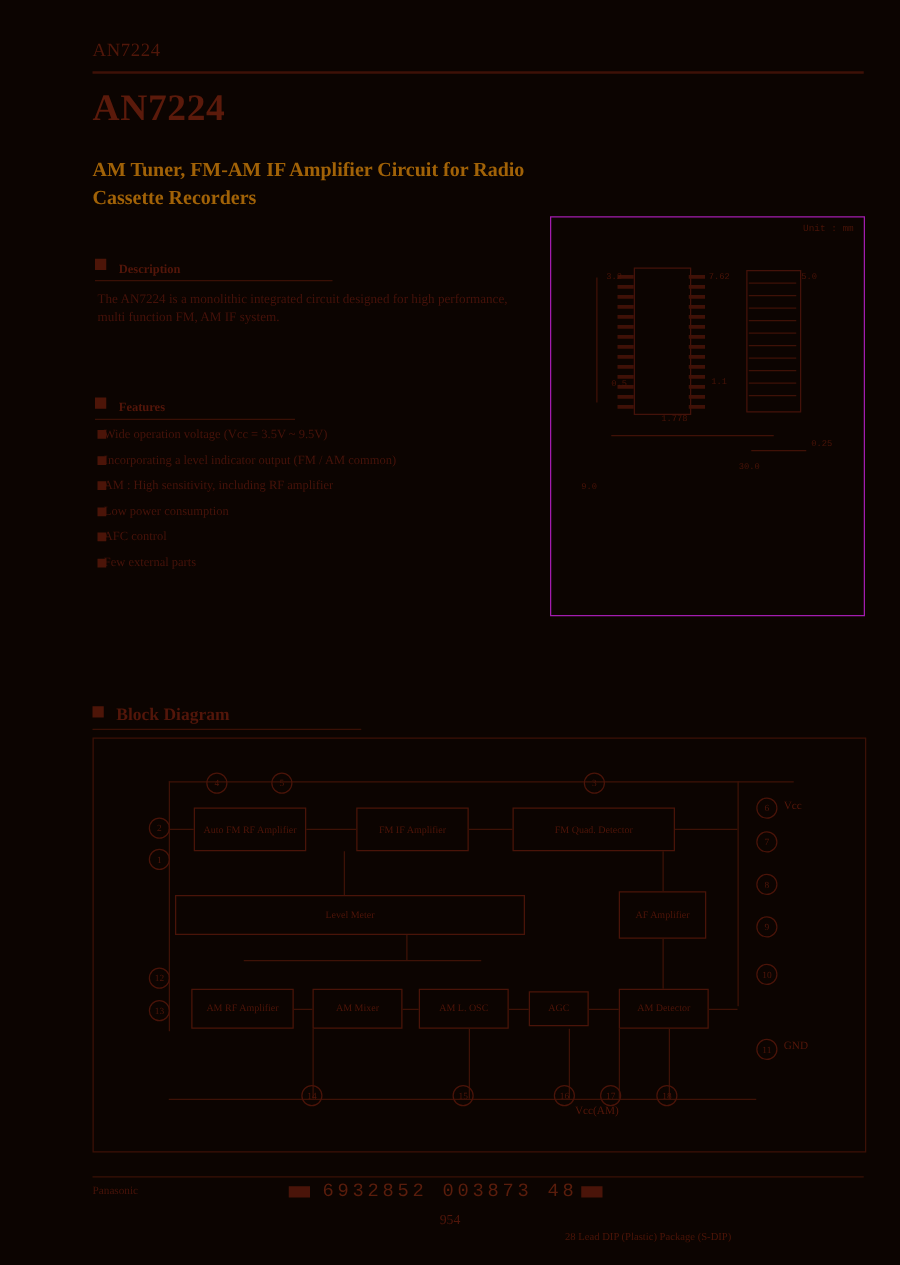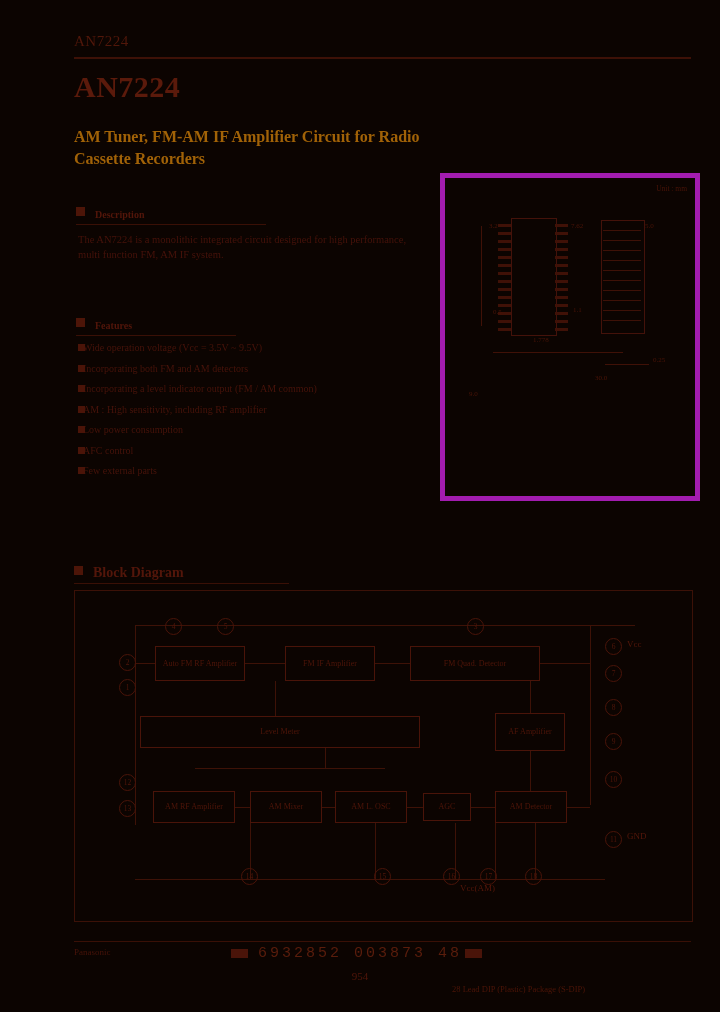--- a/index.html
+++ b/index.html
@@ -25,21 +25,21 @@
   .sec-block{left:74px;top:565px;font-size:14px;}
   .sec-rule{position:absolute;height:1px;background:#3a1006;}
 
   .desc-body{position:absolute;left:78px;top:232px;width:330px;font-size:10.5px;line-height:1.45;color:#46120a;}
 
   .feat-list{position:absolute;left:78px;top:341px;width:340px;font-size:10px;color:#47130a;}
   .feat{position:relative;padding-left:5px;margin-bottom:7px;line-height:1.35;}
   .feat:before{content:"";position:absolute;left:0;top:3px;width:7px;height:7px;background:#4b1408;}
 
   
-  .pkg{position:absolute;left:440px;top:173px;width:250px;height:318px;border:5px solid #a21caf;}
+  .pkg{position:absolute;left:440px;top:173px;width:250px;height:318px;border:1px solid #a21caf;font-family:Liberation Mono, monospace;}
   .pkg .lbl{position:absolute;font-size:7px;color:#4a1408;}
   .pkg .unit{right:8px;top:6px;font-size:7.5px;}
   .pkg-cap{position:absolute;left:452px;bottom:18px;width:230px;text-align:left;font-size:8.5px;color:#4d1508;}
 
   .dip-body{position:absolute;left:506px;top:213px;width:44px;height:116px;border:1px solid #44120a;}
   .dip-pin{position:absolute;width:13px;height:3px;background:#401107;}
   .side-body{position:absolute;left:596px;top:215px;width:42px;height:112px;border:1px solid #44120a;}
   .side-line{position:absolute;height:1px;background:#3e1107;}
   .dim-h{position:absolute;height:1px;background:#401107;}
   .dim-v{position:absolute;width:1px;background:#401107;}
@@ -76,21 +76,20 @@
   </div>
   <div class="sec-rule" style="left:76px;top:224px;width:190px;"></div>
   <div class="desc-body">The AN7224 is a monolithic integrated circuit designed for high performance, multi function FM, AM IF system.</div>
 
   <div class="sec sec-feat">
     <span class="sq"></span><span>Features</span>
   </div>
   <div class="sec-rule" style="left:76px;top:335px;width:160px;"></div>
   <div class="feat-list">
     <div class="feat">Wide operation voltage (Vcc = 3.5V ~ 9.5V)</div>
-    <div class="feat">Incorporating both FM and AM detectors</div>
     <div class="feat">Incorporating a level indicator output (FM / AM common)</div>
     <div class="feat">AM : High sensitivity, including RF amplifier</div>
     <div class="feat">Low power consumption</div>
     <div class="feat">AFC control</div>
     <div class="feat">Few external parts</div>
   </div>
 
   <div class="pkg">
     <div class="lbl unit">Unit : mm</div>
 
@@ -213,21 +212,21 @@
     <div class="pin" style="left:44px;top:88px;">1</div>
     <div class="pin" style="left:530px;top:47px;">6</div>
     <div class="pin" style="left:530px;top:74px;">7</div>
     <div class="pin" style="left:530px;top:108px;">8</div>
     <div class="pin" style="left:530px;top:142px;">9</div>
     <div class="pin" style="left:530px;top:180px;">10</div>
     <div class="pin" style="left:530px;top:240px;">11</div>
     <div class="pin" style="left:44px;top:183px;">12</div>
     <div class="pin" style="left:44px;top:209px;">13</div>
     <div class="pin" style="left:166px;top:277px;">14</div>
-    <div class="pin" style="left:299px;top:277px;">15</div>
+    <div class="pin" style="left:287px;top:277px;">15</div>
     <div class="pin" style="left:368px;top:277px;">16</div>
     <div class="pin" style="left:405px;top:277px;">17</div>
     <div class="pin" style="left:450px;top:277px;">18</div>
 
     <div class="pintxt" style="left:552px;top:48px;">Vcc</div>
     <div class="pintxt" style="left:552px;top:240px;">GND</div>
     <div class="pintxt" style="left:385px;top:292px;">Vcc(AM)</div>
   </div>
 
   <div class="ft-rule"></div>

